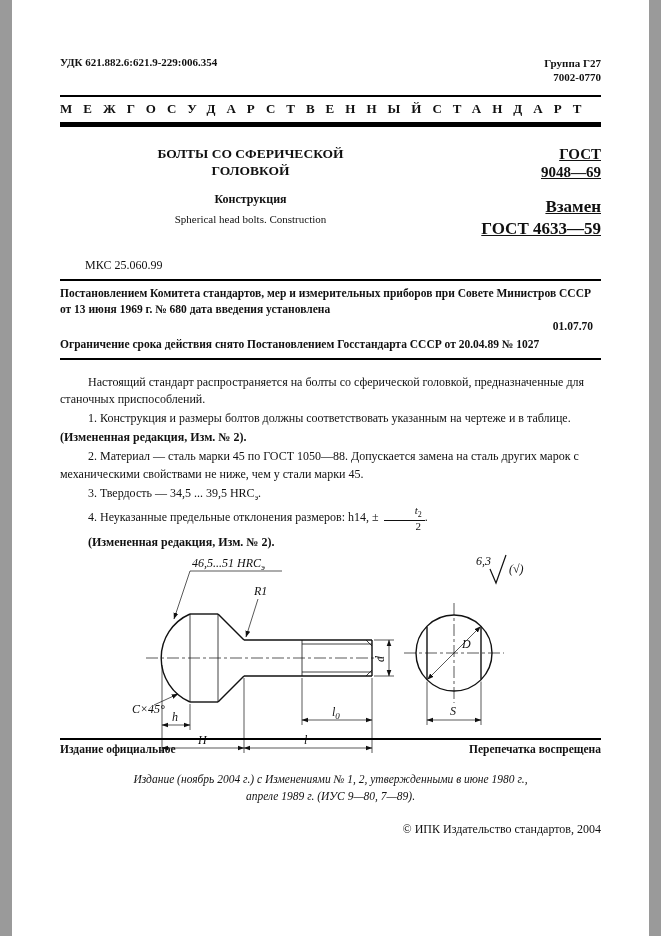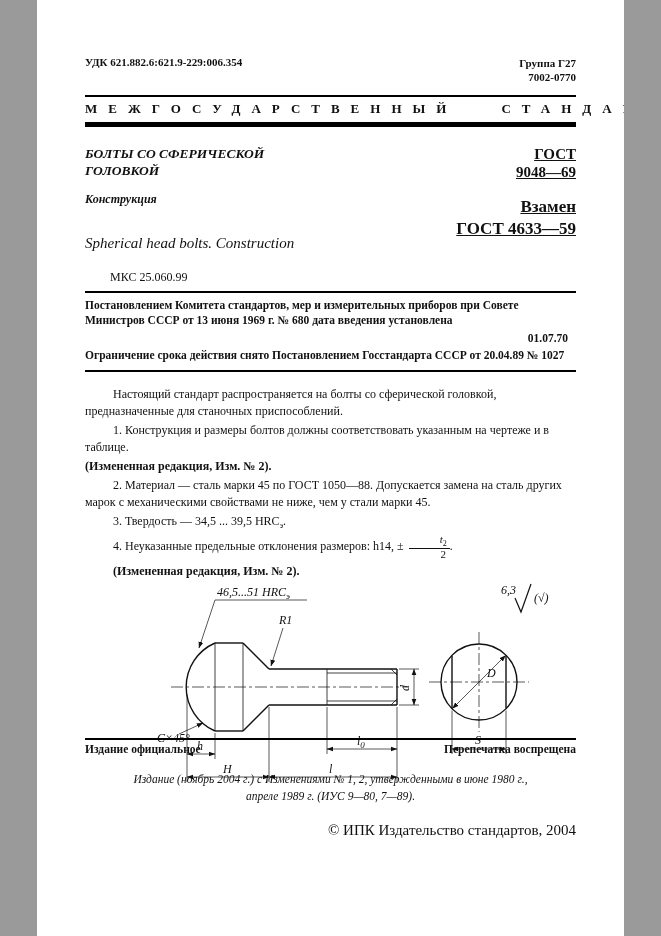--- a/index.html
+++ b/index.html
@@ -1,30 +1,30 @@
 <!DOCTYPE html>
 <html><head>
 <meta charset="utf-8">
 <style>
   html,body{margin:0;padding:0;background:#9a9a9a;}
-  .page{width:587px;height:936px;background:#ffffff;margin:0 auto;position:relative;
+  .page{width:637px;height:936px;background:#ffffff;margin:0 auto;position:relative;
         font-family:"Liberation Serif",serif;color:#111;box-sizing:border-box;
         padding:56px 48px 0 48px;overflow:hidden;}
   .top-row{display:flex;justify-content:space-between;align-items:flex-start;
            font-weight:bold;font-size:11px;}
   .group-col{text-align:right;line-height:1.3;}
   .banner{margin-top:10px;border-top:2px solid #000;border-bottom:5px solid #000;
           padding:4px 0 5px 0;display:flex;
-          font-weight:bold;font-size:13px;gap:44px;}
+          font-weight:bold;font-size:13px;}
   .banner span{letter-spacing:11px;white-space:nowrap;}
   .title-block{margin-top:18px;display:flex;}
-  .title-left{flex:1;text-align:left;font-style:italic;}
+  .title-left{flex:1;text-align:center;}
   .title-main{font-weight:bold;font-size:13.5px;line-height:1.3;}
   .subtitle{font-weight:bold;font-size:12px;margin-top:12px;}
-  .subtitle-en{font-size:15px;margin-top:28px;}
+  .subtitle-en{font-size:11px;margin-top:6px;}
   .title-right{width:160px;text-align:right;text-decoration:underline;}
   .gost{font-weight:bold;font-size:15px;line-height:1.25;}
   .vzamen{font-weight:bold;font-size:17px;margin-top:14px;line-height:1.3;}
   .mks{margin-top:18px;font-size:12px;margin-left:25px;}
   .decree{margin-top:6px;border-top:2px solid #000;border-bottom:2px solid #000;
           padding:5px 0 6px 0;font-weight:bold;font-size:11.5px;line-height:1.35;}
   .decree p{margin:0;}
   .decree .date{text-align:right;margin:2px 8px;}
   .body-text{margin-top:14px;font-size:12px;line-height:1.42;}
   .body-text p{margin:0 0 2px 0;}
@@ -34,21 +34,21 @@
   .frac{display:inline-block;vertical-align:middle;text-align:center;
         font-size:11px;line-height:1.05;margin-left:2px;}
   .frac .num{display:block;border-bottom:1px solid #111;padding:0 3px;}
   .frac .den{display:block;}
   .drawing{margin-top:2px;margin-left:72px;}
   .drawing svg text{font-family:"Liberation Serif",serif;font-style:italic;font-size:12px;fill:#111;}
   .footer{position:absolute;top:738px;left:48px;right:48px;}
   .foot-row{border-top:2px solid #000;padding-top:3px;display:flex;
             justify-content:space-between;font-weight:bold;font-size:11.5px;}
   .edition{margin-top:16px;text-align:center;font-style:italic;font-size:11.5px;line-height:1.5;}
-  .copyright{margin-top:16px;text-align:right;font-size:15px;}
+  .copyright{margin-top:16px;text-align:right;font-size:12px;}
 </style>
 </head>
 <body>
 
 <div class="page">
 
   <div class="top-row">
     <div>УДК 621.882.6:621.9-229:006.354</div>
     <div class="group-col">
       <div>Группа Г27</div>

